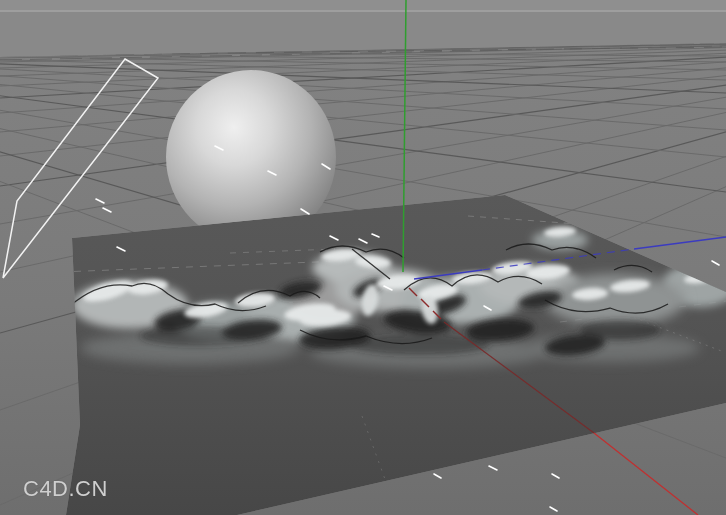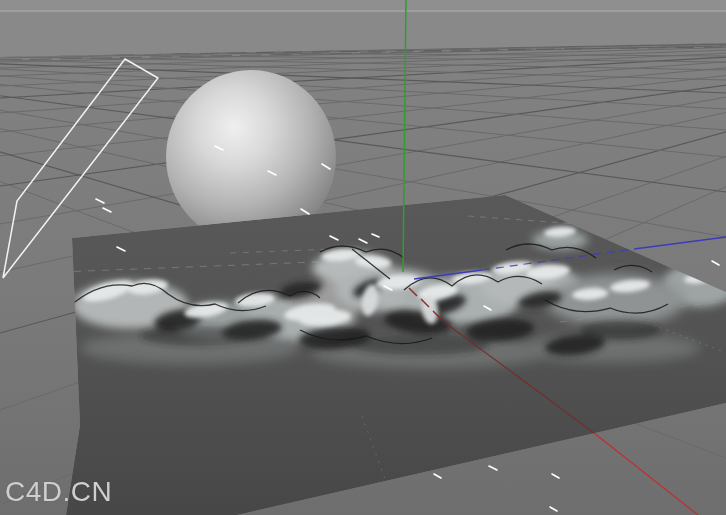--- a/index.html
+++ b/index.html
@@ -6,22 +6,22 @@
   #stage{
     position:relative;
     width:726px;height:515px;
     overflow:hidden;
     font-family:"Liberation Sans", sans-serif;
     background:#898989;
   }
   #scene{position:absolute;left:0;top:0;}
   #watermark{
     position:absolute;
-    left:5px;top:476px;
-    font-size:28px;
+    left:23px;top:476px;
+    font-size:22px;
     letter-spacing:0.5px;
     color:#cfcfcf;
     text-shadow:0 0 1px rgba(60,60,60,.4);
     user-select:none;
   }
 </style>
 </head>
 <body>
 
 <div id="stage">

